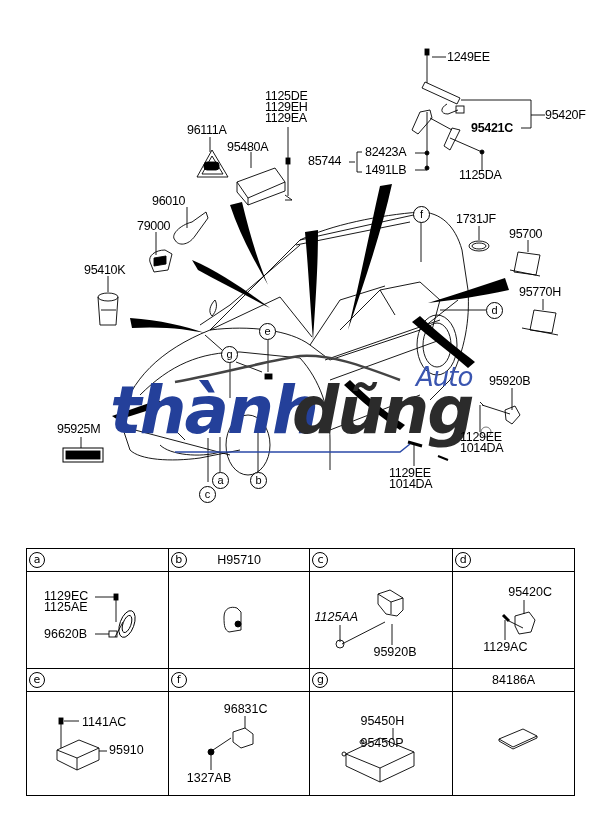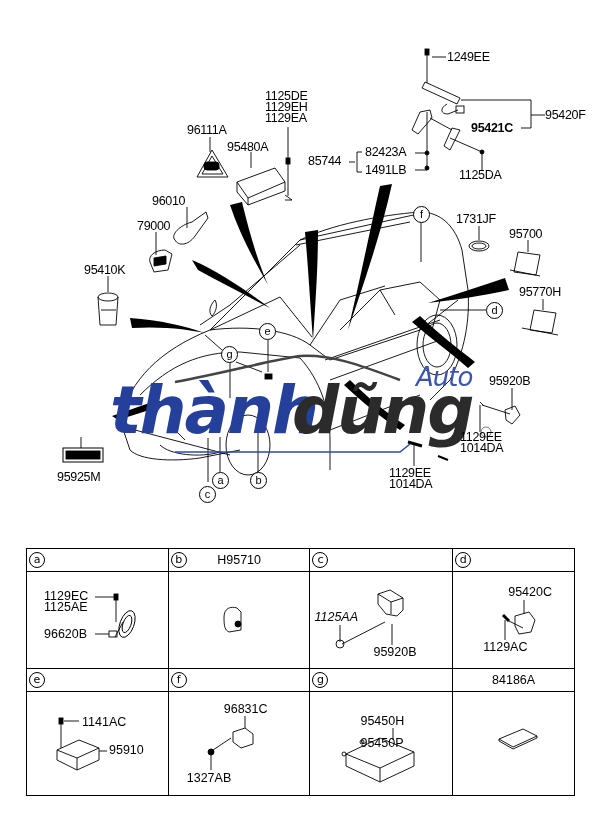--- a/index.html
+++ b/index.html
@@ -184,21 +184,21 @@
 
 <div class="lbl" style="left:187px;top:125px;">96111A</div>
 <div class="lbl" style="left:227px;top:142px;">95480A</div>
 <div class="lbl" style="left:152px;top:196px;">96010</div>
 <div class="lbl" style="left:137px;top:221px;">79000</div>
 <div class="lbl" style="left:84px;top:265px;">95410K</div>
 <div class="lbl" style="left:456px;top:214px;">1731JF</div>
 <div class="lbl" style="left:509px;top:229px;text-align:center;">95700</div>
 <div class="lbl" style="left:519px;top:287px;">95770H</div>
 <div class="lbl" style="left:489px;top:376px;">95920B</div>
-<div class="lbl" style="left:57px;top:424px;margin-top:48px;">95925M</div>
+<div class="lbl" style="left:57px;top:424px;">95925M</div>
 
 <div class="lbl stack" style="left:460px;top:432px;">
   <span>1129EE</span>
   <span>1014DA</span>
 </div>
 <div class="lbl stack" style="left:389px;top:468px;">
   <span>1129EE</span>
   <span>1014DA</span>
 </div>
 

